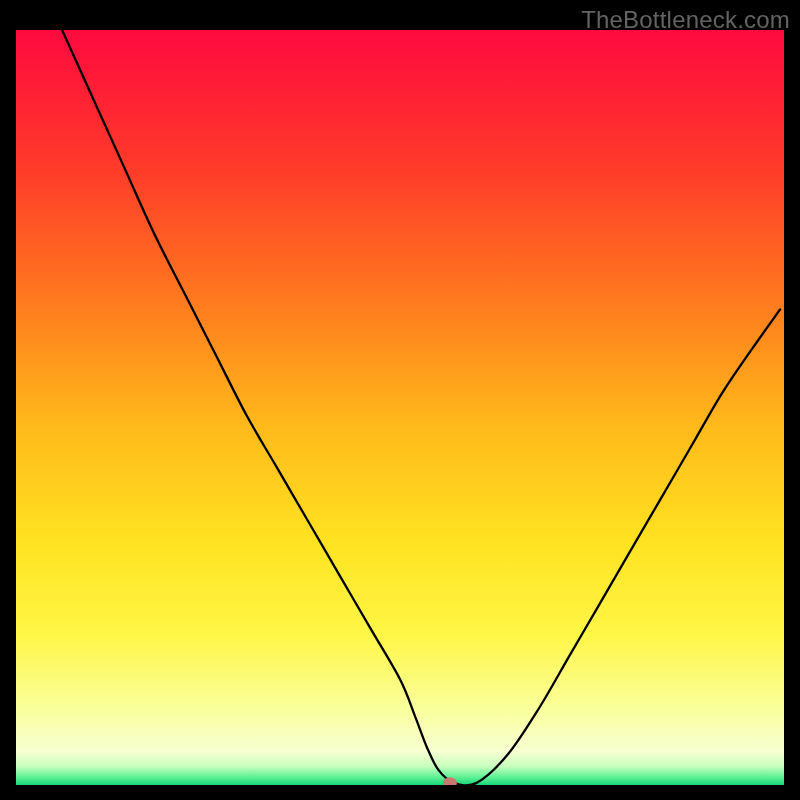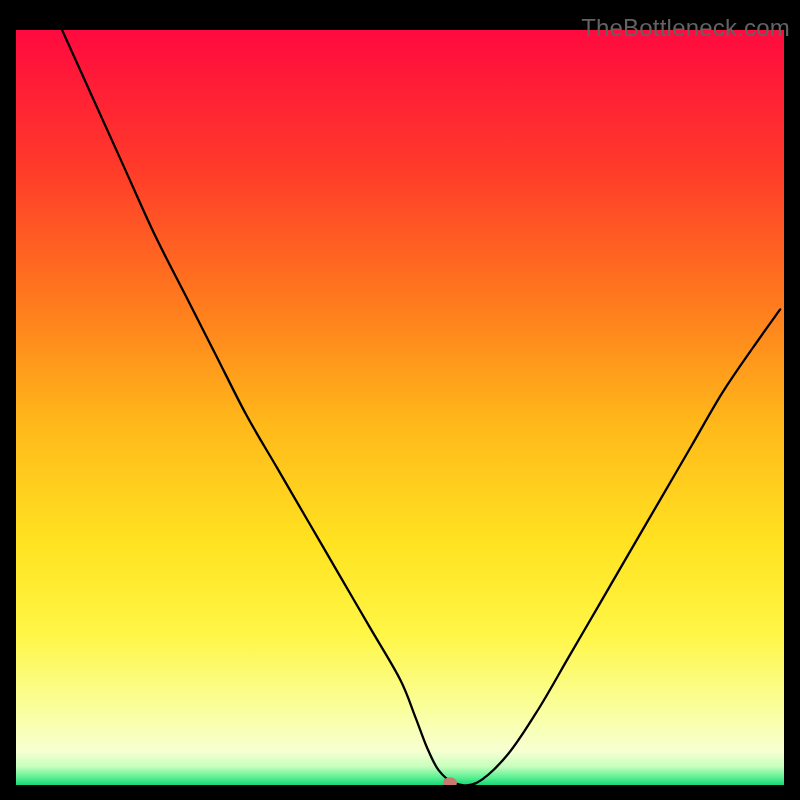--- a/index.html
+++ b/index.html
@@ -12,21 +12,21 @@
     font-family: Arial, Helvetica, sans-serif;
   }
   .outer {
     position: relative;
     width: 800px;
     height: 800px;
     background: #000;
   }
   .watermark {
     position: absolute;
-    top: 14px;
+    top: 6px;
     right: 10px;
     color: #636363;
     font-size: 24px;
     font-weight: 500;
     letter-spacing: 0.2px;
     z-index: 5;
   }
   .plot {
     position: absolute;
     left: 16px;

